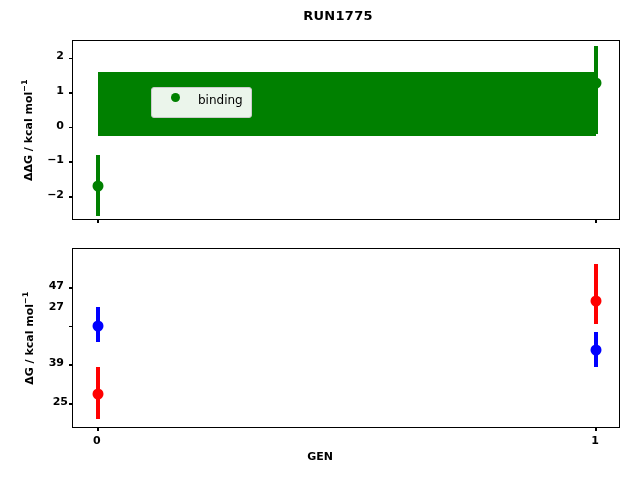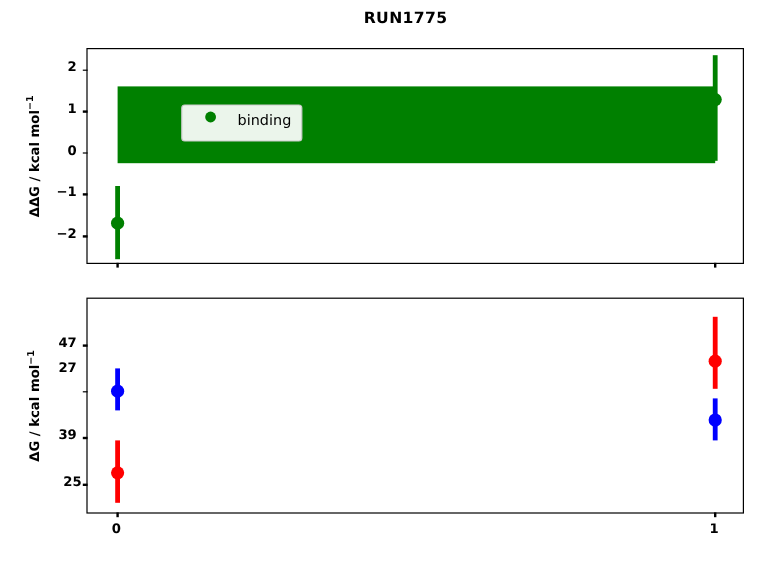--- a/index.html
+++ b/index.html
@@ -159,14 +159,15 @@
         <div class="xtick" style="left: 24.1091px;"></div>
         <div class="xtick" style="left: 522.291px;"></div>
       </div>
 
   </div>
 
   <div id="xtlabels">
       <div class="xtlabel" style="left: 81.9091px; top: 434px;">0</div>
       <div class="xtlabel" style="left: 580.091px; top: 434px;">1</div>
     </div>
+  <div class="xtitle">GEN</div>
 
 </div>
 
 </body></html>

